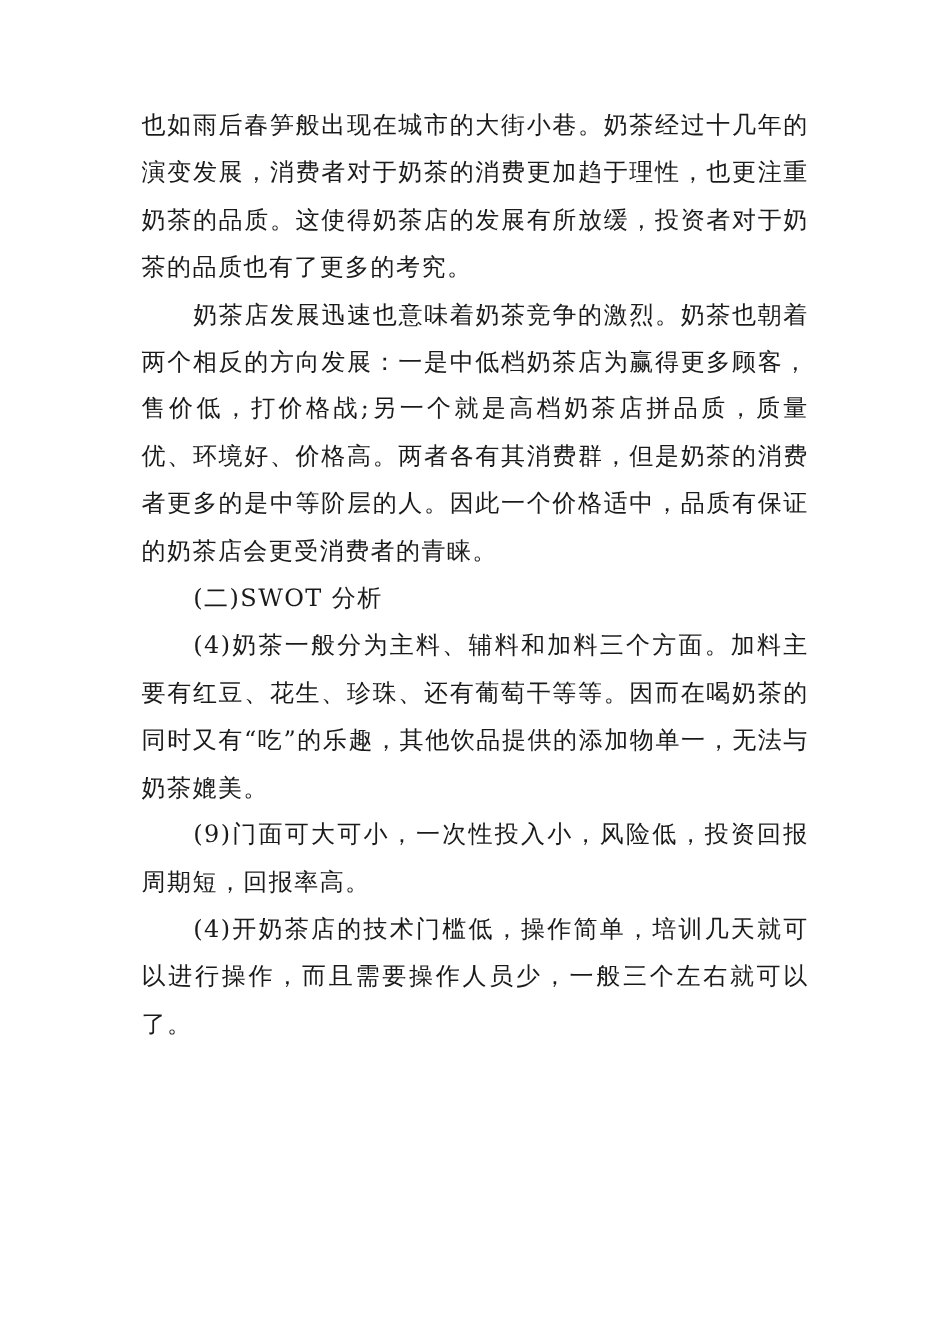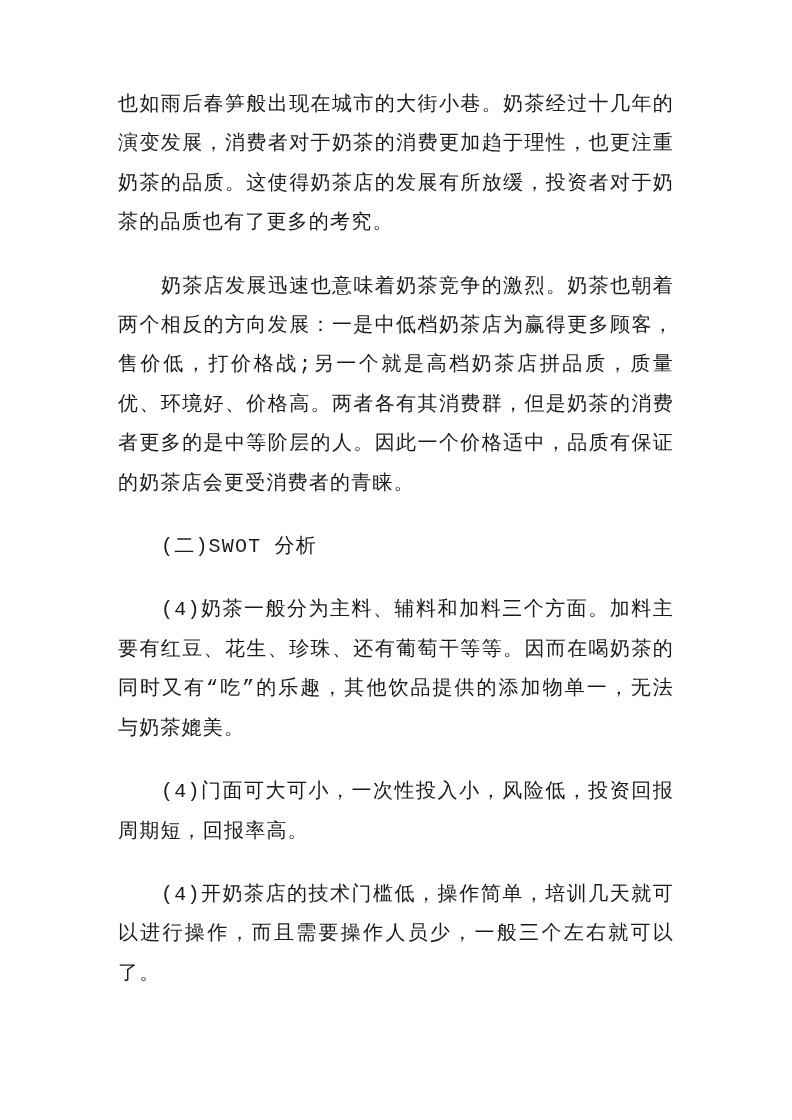--- a/index.html
+++ b/index.html
@@ -22,30 +22,28 @@
       width: 556px;
     }
     .para {
       margin: 0;
       font-size: 20px;
       line-height: 39.4px;
       letter-spacing: 1.2px;
       text-align: justify;
       text-justify: inter-character;
       word-break: break-all;
-      font-family: Liberation Mono, monospace;
     }
     .indent {
       text-indent: 43px;
-      margin-top: 24px;
     }
   </style>
 </head>
 <body>
 
 <div class="page">
   <p class="para">也如雨后春笋般出现在城市的大街小巷。奶茶经过十几年的演变发展，消费者对于奶茶的消费更加趋于理性，也更注重奶茶的品质。这使得奶茶店的发展有所放缓，投资者对于奶茶的品质也有了更多的考究。</p>
   <p class="para indent">奶茶店发展迅速也意味着奶茶竞争的激烈。奶茶也朝着两个相反的方向发展：一是中低档奶茶店为赢得更多顾客，售价低，打价格战;另一个就是高档奶茶店拼品质，质量优、环境好、价格高。两者各有其消费群，但是奶茶的消费者更多的是中等阶层的人。因此一个价格适中，品质有保证的奶茶店会更受消费者的青睐。</p>
   <p class="para indent">(二)SWOT 分析</p>
   <p class="para indent">(4)奶茶一般分为主料、辅料和加料三个方面。加料主要有红豆、花生、珍珠、还有葡萄干等等。因而在喝奶茶的同时又有“吃”的乐趣，其他饮品提供的添加物单一，无法与奶茶媲美。</p>
-  <p class="para indent">(4)门面可大可小，一次性投入小，风险低，投资回报周期短，回报率高。</p>
+  <p class="para indent">(9)门面可大可小，一次性投入小，风险低，投资回报周期短，回报率高。</p>
   <p class="para indent">(4)开奶茶店的技术门槛低，操作简单，培训几天就可以进行操作，而且需要操作人员少，一般三个左右就可以了。</p>
 </div>
 
 </body></html>

